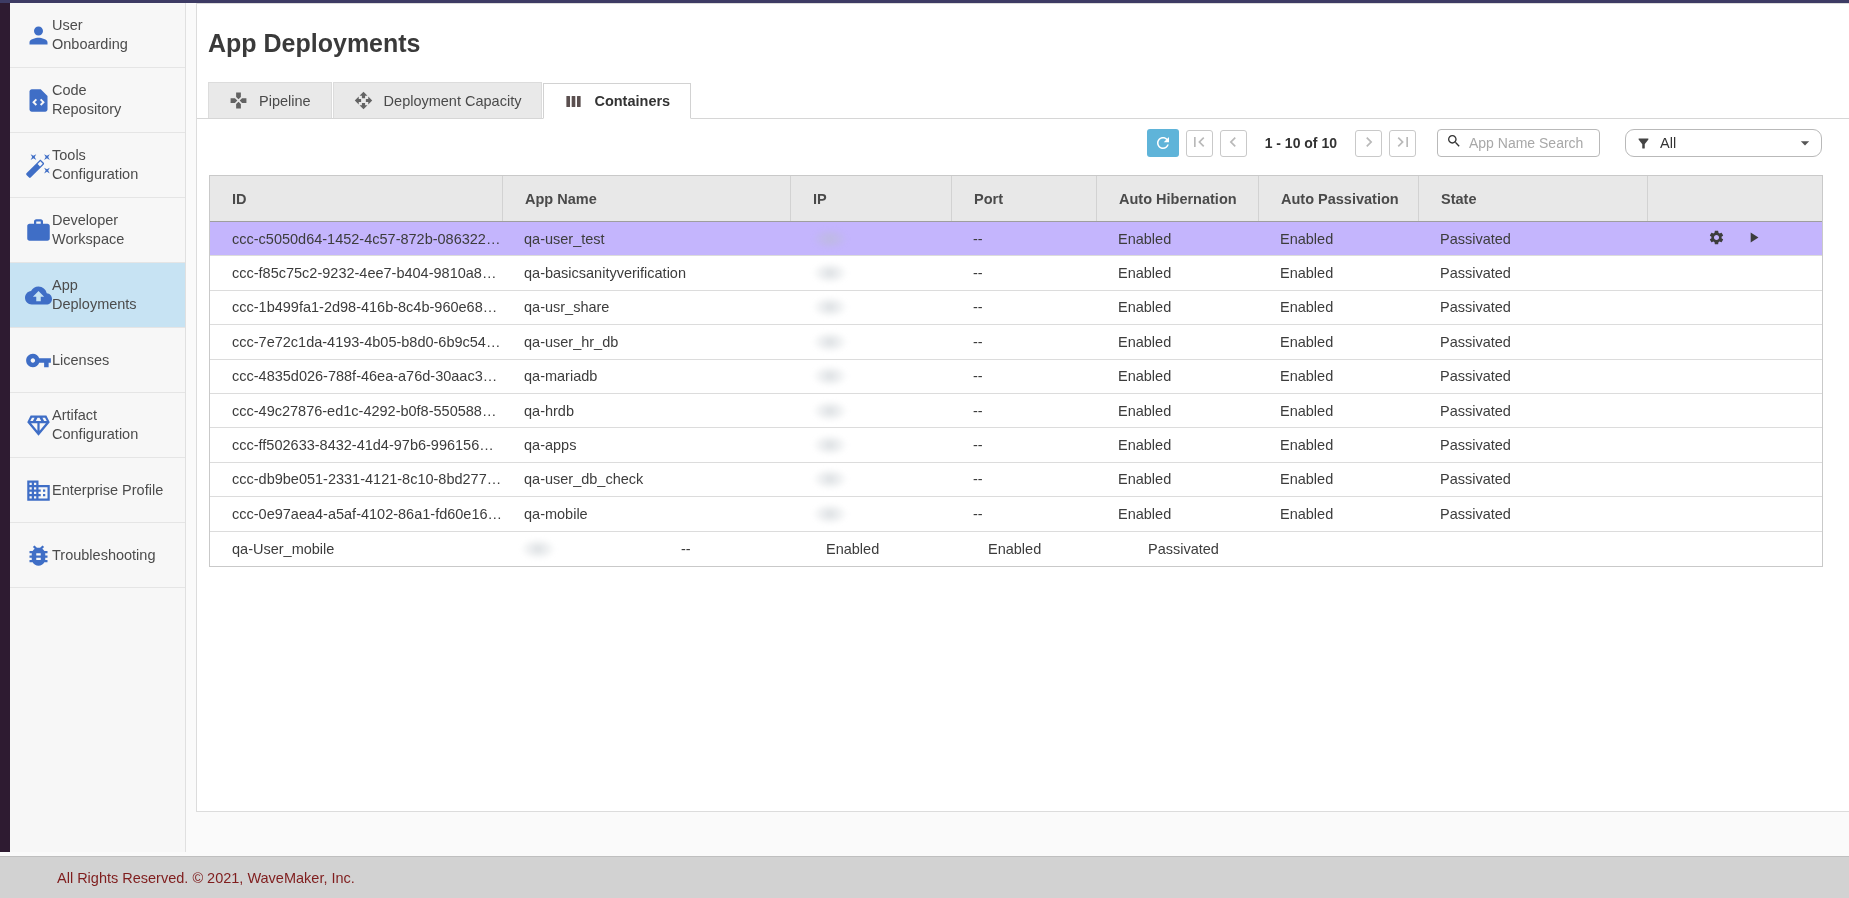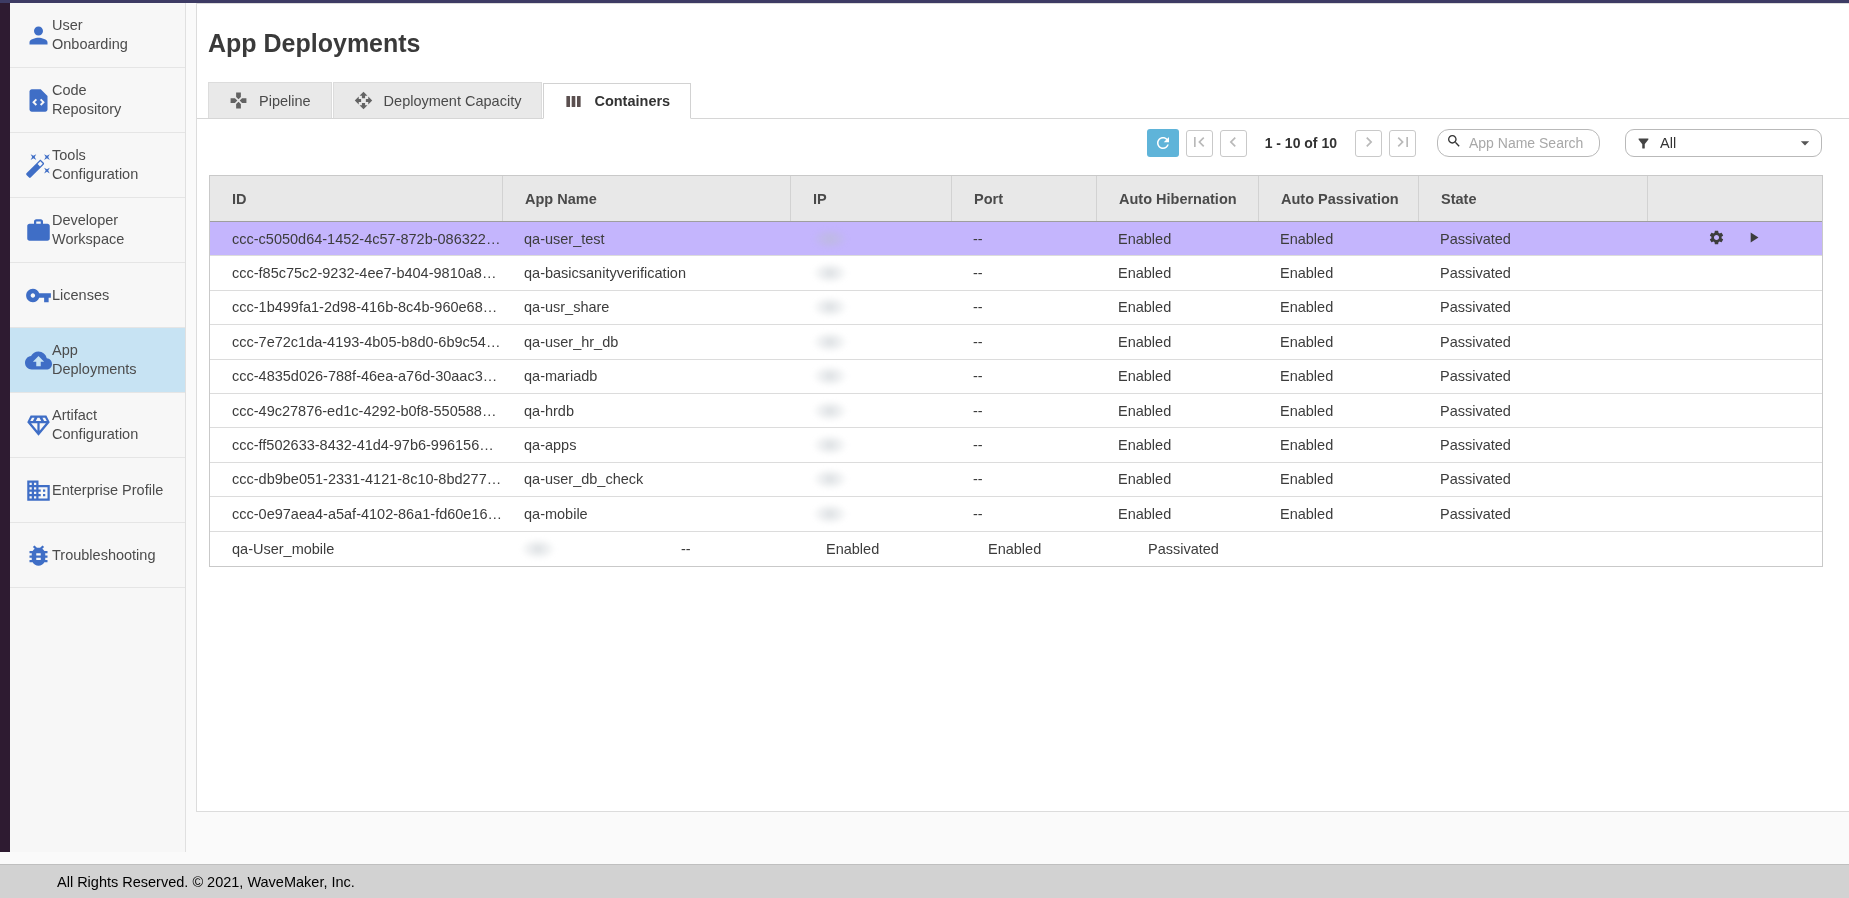--- a/index.html
+++ b/index.html
@@ -69,21 +69,21 @@
   .pg-btn {
     width:27px; height:27px; background:#fff;
     border:1px solid #c9c9c9; border-radius:3px;
     display:flex; align-items:center; justify-content:center; cursor:pointer;
   }
   .pg-btn svg { width:20px; height:20px; fill:#b9b9b9; }
   .pg-label { font-size:14px; font-weight:600; color:#333; margin:0 11px; white-space:nowrap; }
   .search-box {
     display:flex; align-items:center; gap:7px;
     width:163px; height:28px; margin-left:14px;
-    border:1px solid #b9b9b9; border-radius:12px; background:#fff; padding:0 8px;
+    border:1px solid #b9b9b9; border-radius:4px; background:#fff; padding:0 8px;
   }
   .search-box svg { width:16px; height:16px; fill:#333; flex:0 0 16px; }
   .search-box input {
     border:none; outline:none; width:100%; font-size:14px;
     font-family:inherit; color:#333; background:transparent;
   }
   .search-box input::placeholder { color:#a8a8a8; }
   .filter-select {
     display:flex; align-items:center; gap:9px;
     width:197px; height:28px; margin-left:18px;
@@ -127,24 +127,24 @@
   .ip-blur {
     width:36px; height:22px; border-radius:9px;
     background:radial-gradient(closest-side, rgba(185,192,198,0.5), rgba(185,192,198,0));
     filter:blur(2px);
   }
   .row-action { background:none; border:none; cursor:pointer; display:flex; align-items:center; }
   .row-action svg { width:17px; height:17px; fill:#3d3d3d; }
 
   
   .footer {
-    position:absolute; left:0; right:0; bottom:0; height:34px;
+    position:absolute; left:0; right:0; bottom:0; height:42px;
     background:#d2d2d2; border-top:1px solid #bfbfbf;
     display:flex; align-items:center; padding-left:57px;
-    font-size:14.5px; color:#000000; z-index:7;
+    font-size:14.5px; color:#7f1d1d; z-index:7;
   }
 </style>
 </head>
 <body>
 
 <div class="top-line"></div>
 <div class="left-strip"></div>
 
 <aside class="sidebar">
     <div class="side-item">
@@ -174,35 +174,35 @@
       <span class="side-label">Tools<br>Configuration</span>
     </div>
     <div class="side-item">
       <span class="side-icon">
         <svg viewBox="0 0 24 24">
           <path d="M20 6h-4V4c0-1.11-.89-2-2-2h-4c-1.11 0-2 .89-2 2v2H4c-1.11 0-1.99.89-1.99 2L2 19c0 1.11.89 2 2 2h16c1.11 0 2-.89 2-2V8c0-1.11-.89-2-2-2zm-6 0h-4V4h4v2z"></path>
         </svg>
       </span>
       <span class="side-label">Developer<br>Workspace</span>
     </div>
+    <div class="side-item active">
+      <span class="side-icon">
+        <svg viewBox="0 0 24 24">
+          <path d="M19.35 10.04C18.67 6.59 15.64 4 12 4 9.11 4 6.6 5.64 5.35 8.04 2.34 8.36 0 10.91 0 14c0 3.31 2.69 6 6 6h13c2.76 0 5-2.24 5-5 0-2.64-2.05-4.78-4.65-4.96zM14 13v4h-4v-4H7l5-5 5 5h-3z"></path>
+        </svg>
+      </span>
+      <span class="side-label">App<br>Deployments</span>
+    </div>
     <div class="side-item">
       <span class="side-icon">
         <svg viewBox="0 0 24 24">
           <path d="M12.65 10C11.83 7.67 9.61 6 7 6c-3.31 0-6 2.69-6 6s2.69 6 6 6c2.61 0 4.83-1.67 5.65-4H17v4h4v-4h2v-4H12.65zM7 14c-1.1 0-2-.9-2-2s.9-2 2-2 2 .9 2 2-.9 2-2 2z"></path>
         </svg>
       </span>
       <span class="side-label">Licenses</span>
-    </div>
-    <div class="side-item active">
-      <span class="side-icon">
-        <svg viewBox="0 0 24 24">
-          <path d="M19.35 10.04C18.67 6.59 15.64 4 12 4 9.11 4 6.6 5.64 5.35 8.04 2.34 8.36 0 10.91 0 14c0 3.31 2.69 6 6 6h13c2.76 0 5-2.24 5-5 0-2.64-2.05-4.78-4.65-4.96zM14 13v4h-4v-4H7l5-5 5 5h-3z"></path>
-        </svg>
-      </span>
-      <span class="side-label">App<br>Deployments</span>
     </div>
     <div class="side-item">
       <span class="side-icon">
         <svg viewBox="0 0 24 24">
           <path d="M19 3H5L2 9l10 12L22 9l-3-6zM9.62 8l1.5-3h1.76l1.5 3H9.62zM11 10v6.68L5.44 10H11zm2 0h5.56L13 16.68V10zM19.31 8h-2.33l-1.5-3h2.33l1.5 3zM6.19 5h2.33l-1.5 3H4.69l1.5-3z"></path>
         </svg>
       </span>
       <span class="side-label">Artifact<br>Configuration</span>
     </div>
     <div class="side-item">

